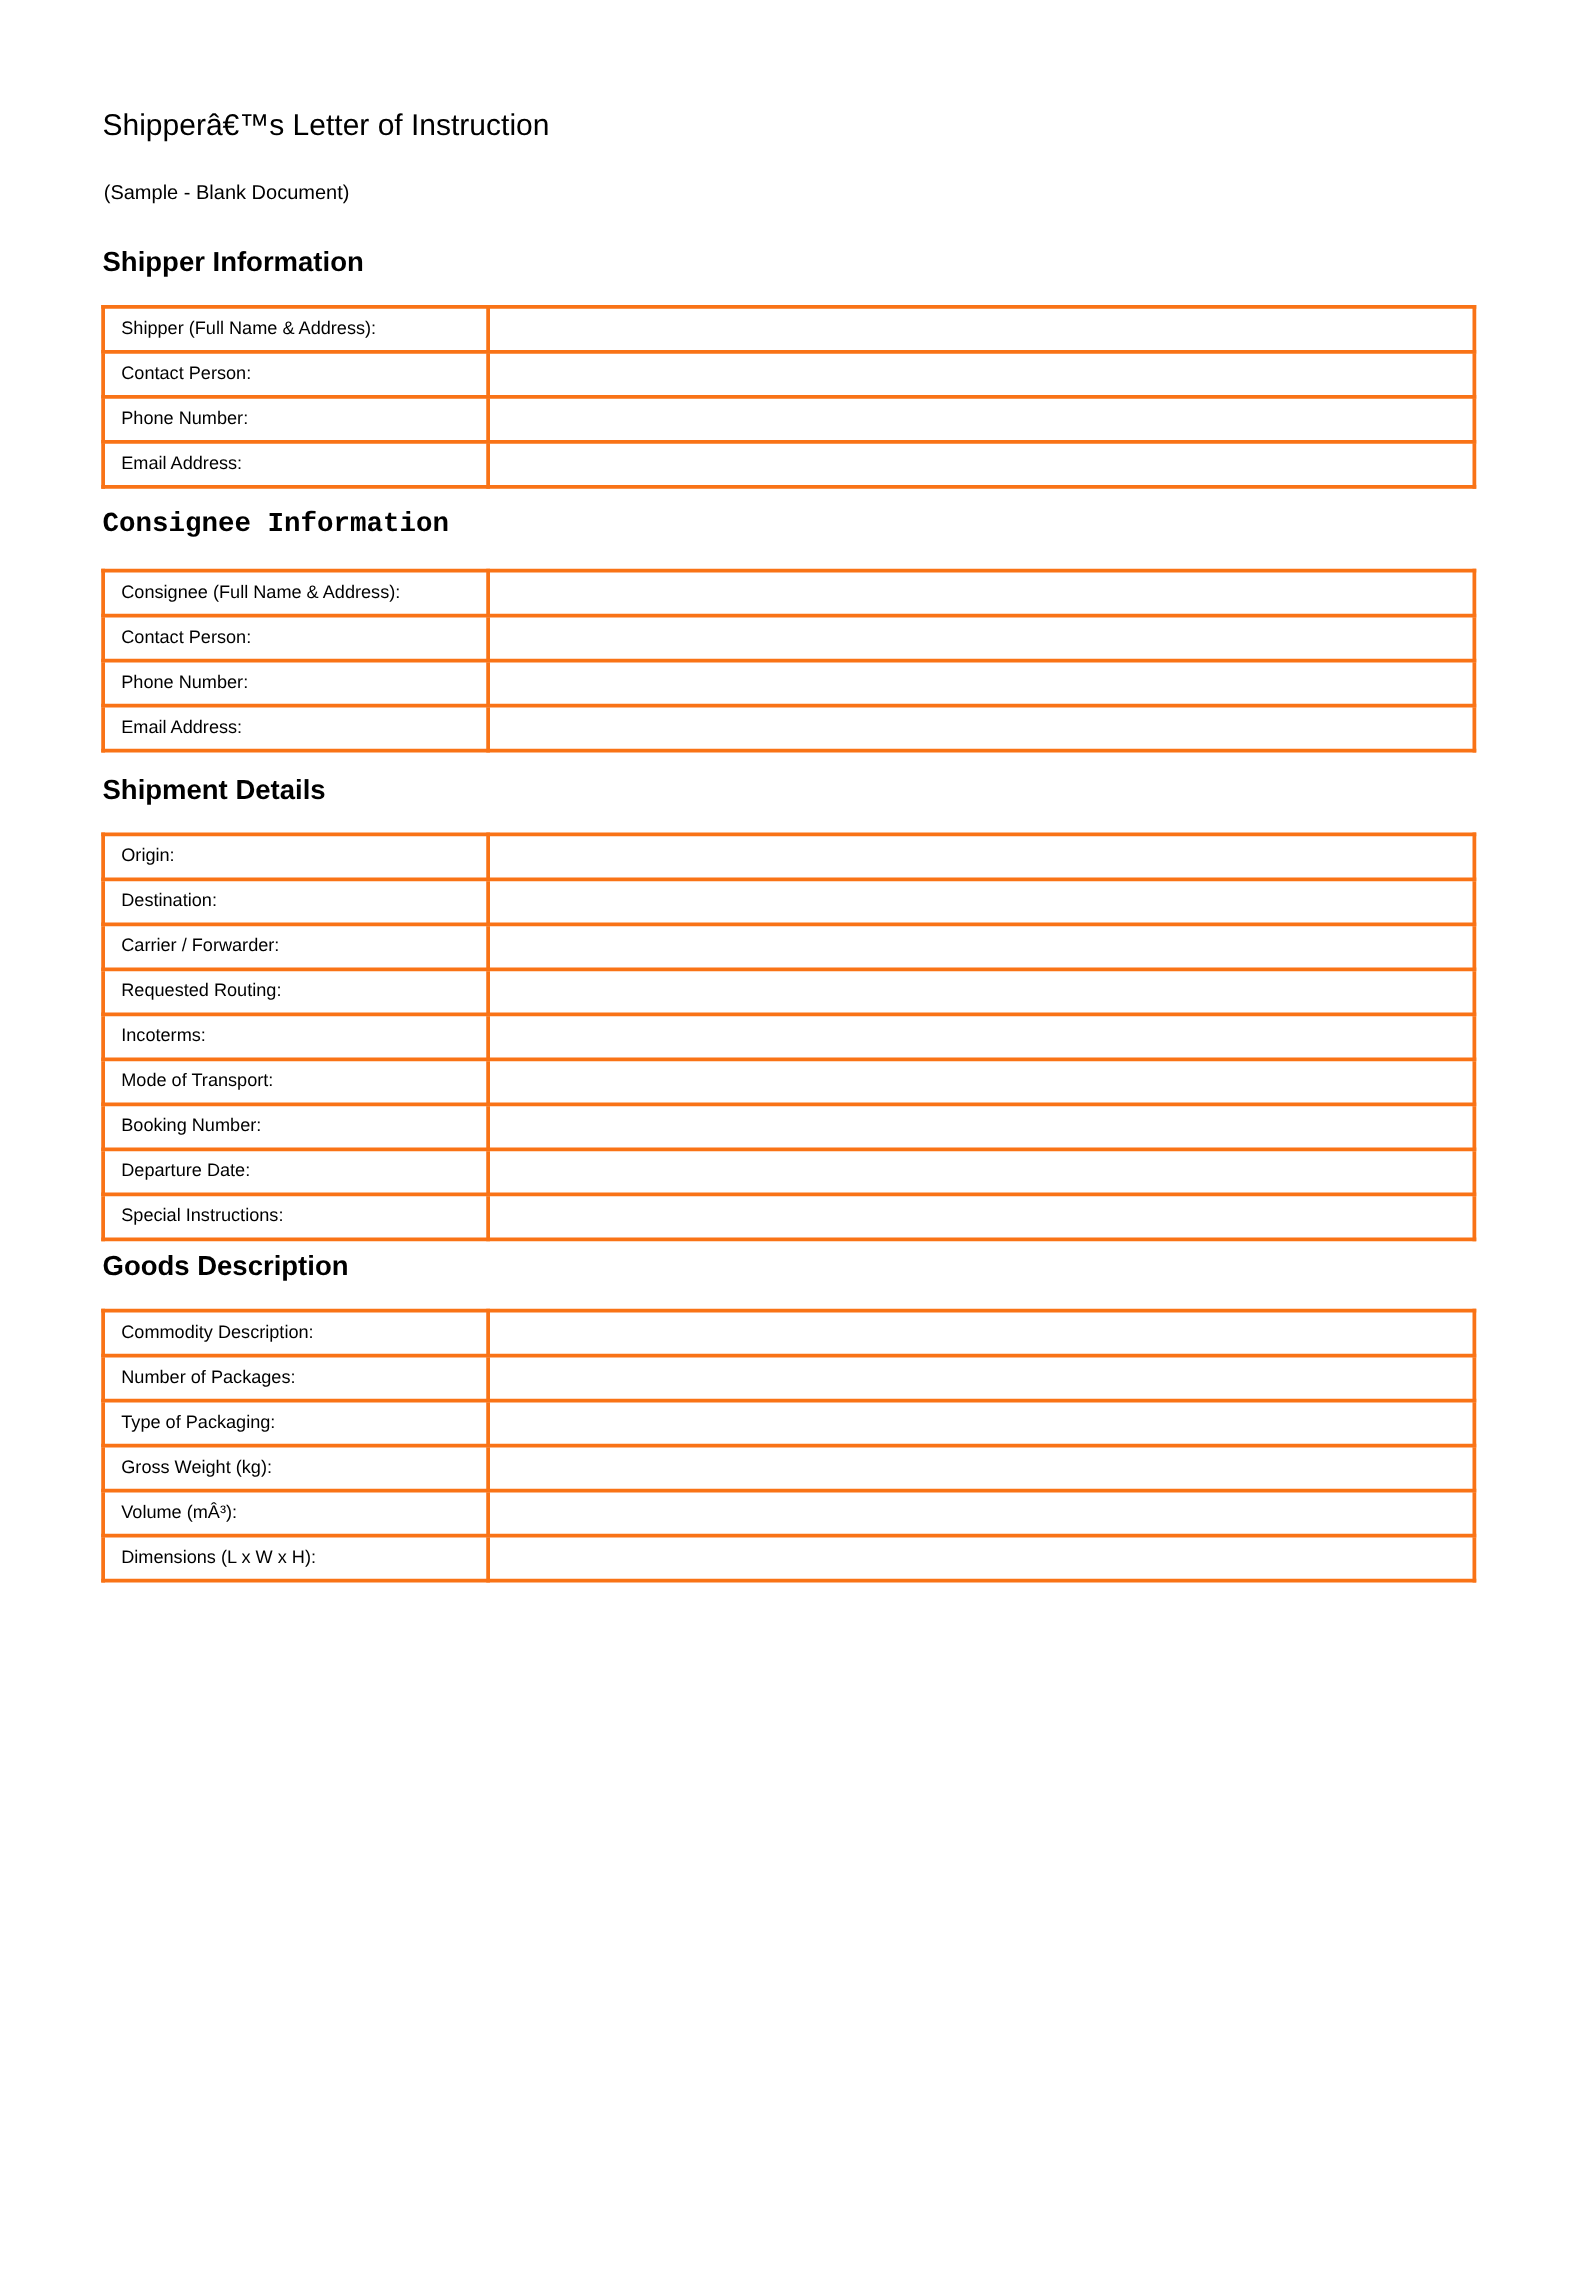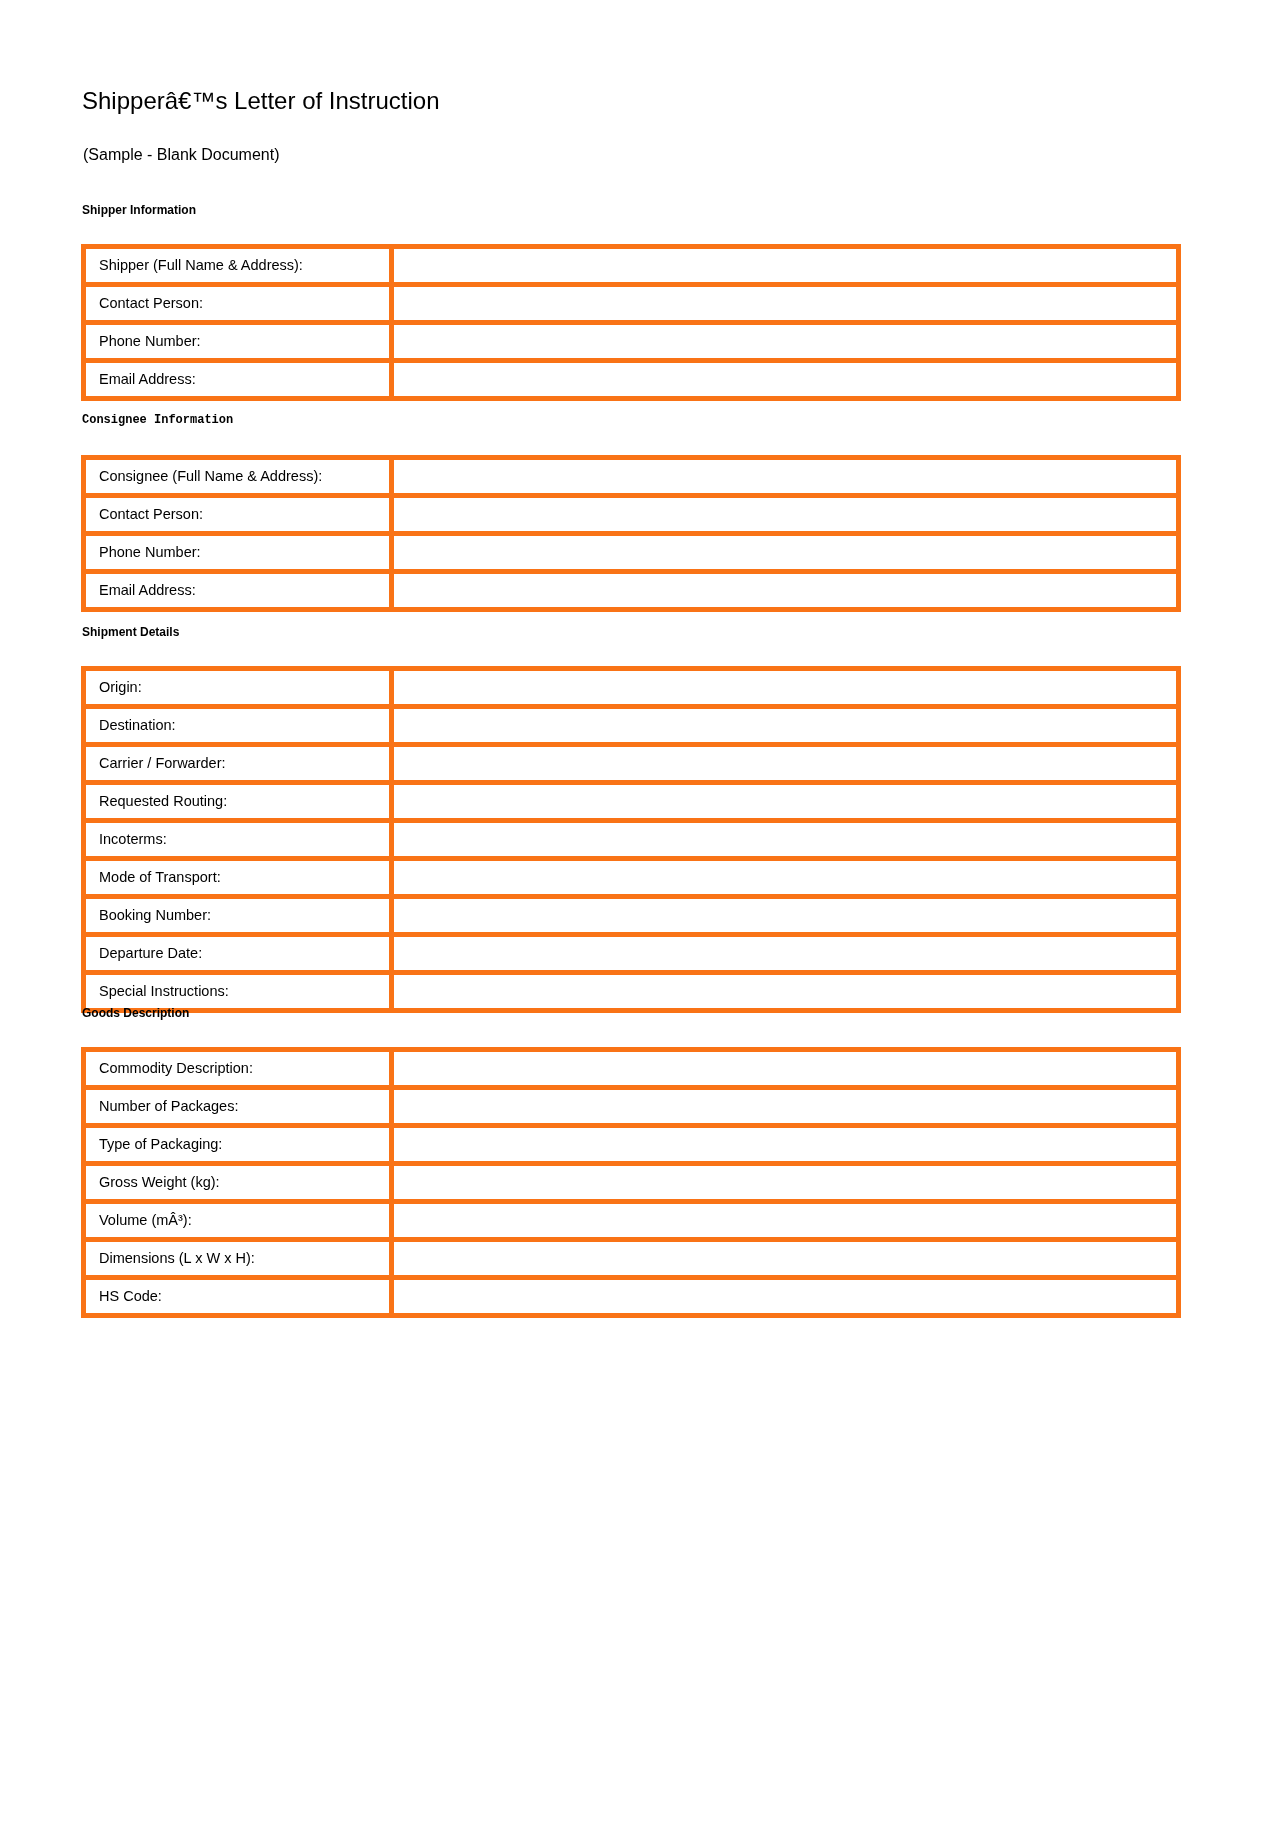--- a/index.html
+++ b/index.html
@@ -38,34 +38,34 @@
     margin: 0;
     font-size: 16px;
     font-weight: normal;
     line-height: 28px;
     white-space: nowrap;
   }
   .section-heading {
     position: absolute;
     left: 1px;
     margin: 0;
-    font-size: 12px;
+    font-size: 22px;
     font-weight: bold;
     line-height: 20px;
     white-space: nowrap;
   }
   .form-table {
     position: absolute;
     left: 0;
     width: 1100px;
     border-collapse: collapse;
     table-layout: fixed;
   }
   .form-table td {
-    border: 5px solid #f97316;
+    border: 3px solid #f97316;
     height: 33px;
     padding: 0 0 0 13px;
     font-size: 14.5px;
     line-height: 33px;
     vertical-align: middle;
     box-sizing: border-box;
   }
   .form-table td.label-cell {
     width: 308px;
   }
@@ -244,21 +244,15 @@
         <td class="value-cell">
             <input class="value-input" value="" style="">
           </td>
       </tr>
       <tr>
         <td class="label-cell">Dimensions (L x W x H):</td>
         <td class="value-cell">
             <input class="value-input" value="" style="">
           </td>
       </tr>
-      <tr>
-        <td class="label-cell">HS Code:</td>
-        <td class="value-cell">
-            <input class="value-input" value="" style="">
-          </td>
-      </tr>
     </tbody>
   </table>
 </div>
 
 </body></html>

